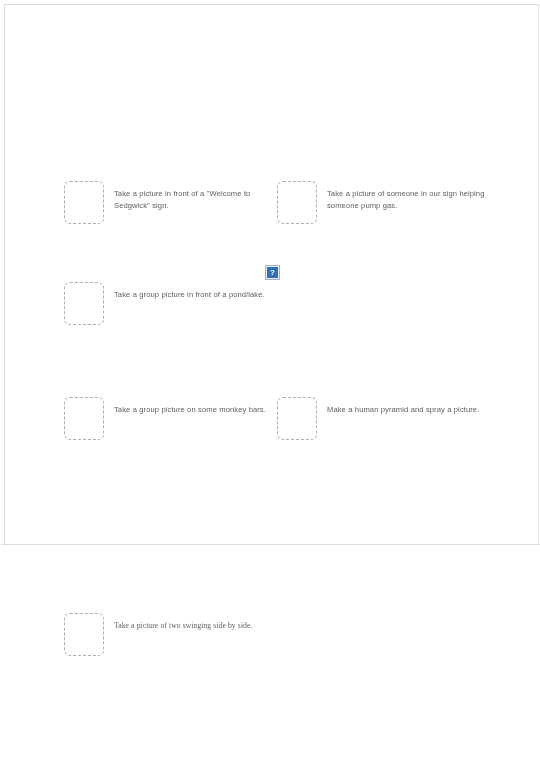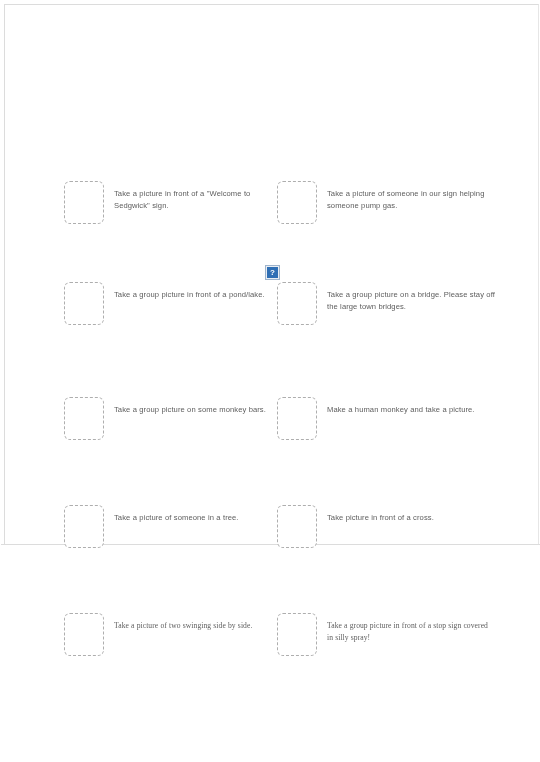--- a/index.html
+++ b/index.html
@@ -134,56 +134,38 @@
       <div class="checkbox"></div>
       <div class="task-text">Take a picture of someone in our sign helping someone pump gas.</div>
     </div>
   </div>
 
   <div class="row" style="top:281px;">
     <div class="cell col-left">
       <div class="checkbox"></div>
       <div class="task-text">Take a group picture in front of a pond/lake.</div>
     </div>
-    <div class="cell col-right">
-      <div class="checkbox"></div>
-      <div class="task-text">Take a group picture on a bridge. Please stay off the large town bridges.</div>
-    </div>
   </div>
 
   <div class="row" style="top:396px;padding-left:40px;">
     <div class="cell col-left">
       <div class="checkbox"></div>
       <div class="task-text">Take a group picture on some monkey bars.</div>
     </div>
     <div class="cell col-right">
       <div class="checkbox"></div>
-      <div class="task-text">Make a human monkey and take a picture.</div>
+      <div class="task-text">Make a human pyramid and spray a picture.</div>
     </div>
   </div>
 
-  <div class="row" style="top:504px;">
-    <div class="cell col-left">
-      <div class="checkbox"></div>
-      <div class="task-text">Take a picture of someone in a tree.</div>
-    </div>
-    <div class="cell col-right">
-      <div class="checkbox"></div>
-      <div class="task-text">Take picture in front of a cross.</div>
-    </div>
-  </div>
 
   <div class="row" style="top:612px;font-family:Liberation Serif, serif;">
     <div class="cell col-left">
       <div class="checkbox"></div>
       <div class="task-text">Take a picture of two swinging side by side.</div>
-    </div>
-    <div class="cell col-right">
-      <div class="checkbox"></div>
-      <div class="task-text">Take a group picture in front of a stop sign covered in silly spray!</div>
     </div>
   </div>
 
 </div>
 
 <div id="broken-image">
   <span class="glyph">?</span>
 </div>
 
 </body></html>

